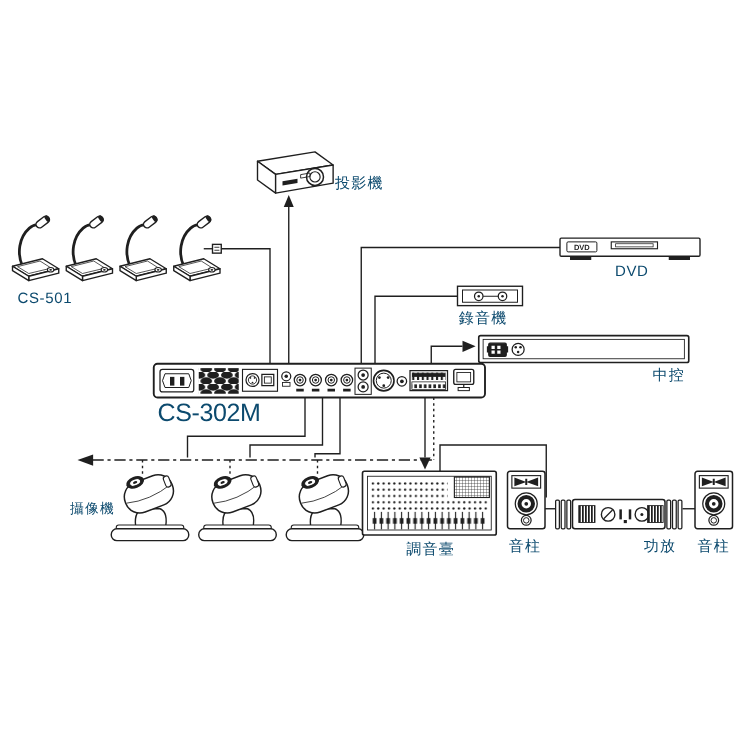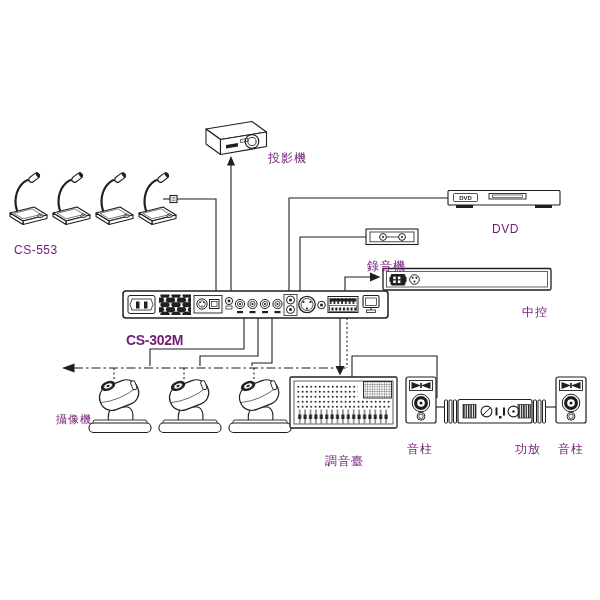--- a/index.html
+++ b/index.html
@@ -1,23 +1,23 @@
 <!DOCTYPE html>
 <html><head>
 <meta charset="utf-8">
 <style>
   html,body{margin:0;padding:0;}
   body{
     width:600px;height:600px;background:#ffffff;position:relative;overflow:hidden;
     font-family:"Liberation Sans","DejaVu Sans",sans-serif;color:#1f1f1f;
   }
   #stage{position:absolute;left:0;top:0;}
-  .lbl{position:absolute;white-space:nowrap;color:#701a75;line-height:1;margin-top:12px;}
+  .lbl{position:absolute;white-space:nowrap;color:#0c4a6e;line-height:1;}
   .cjk{font-size:12px;letter-spacing:1px;}
-  .model{font-size:14px;font-weight:bold;letter-spacing:-0.3px;}
+  .model{font-size:20px;font-weight:normal;letter-spacing:-0.3px;}
   .small-model{font-size:12px;letter-spacing:0.5px;}
 </style>
 </head>
 <body>
 
 <svg id="stage" width="600" height="600" viewBox="0 0 600 600">
   <defs>
     <pattern id="p-fan" width="11" height="9.6" patternUnits="userSpaceOnUse">
       <ellipse cx="5.5" cy="2.4" rx="4.7" ry="2.9" fill="#1f1f1f"></ellipse>
       <ellipse cx="0" cy="7.2" rx="4.7" ry="2.9" fill="#1f1f1f"></ellipse>
@@ -275,23 +275,23 @@
     <path d="M483,415 L490,408" stroke-width="1"></path>
     <rect x="495.5" y="407.5" width="2" height="8" fill="#1f1f1f" stroke="none"></rect>
     <rect x="503" y="407.5" width="2" height="8" fill="#1f1f1f" stroke="none"></rect>
     <rect x="499" y="416" width="2.5" height="2.5" fill="#1f1f1f" stroke="none"></rect>
     <circle cx="513.5" cy="411.5" r="5.4" stroke-width="1.1"></circle>
     <circle cx="513.5" cy="411.5" r="1.2" fill="#1f1f1f" stroke="none"></circle>
     <rect x="518" y="404.5" width="12.5" height="13.5" fill="url(#p-vgrille)" stroke-width="0.7"></rect>
   </g>
 </svg>
 
-<span class="lbl small-model" style="left:14px;top:232px;">CS-553</span>
+<span class="lbl small-model" style="left:14px;top:232px;">CS-501</span>
 <span class="lbl cjk" style="left:268px;top:140px;">投影機</span>
 <span class="lbl small-model" style="left:492px;top:211px;">DVD</span>
 <span class="lbl cjk" style="left:367px;top:248px;text-align:right;">錄音機</span>
 <span class="lbl cjk" style="left:522px;top:294px;">中控</span>
 <span class="lbl model" style="left:126px;top:321px;">CS-302M</span>
 <span class="lbl cjk" style="left:56px;top:402px;font-size:11px;">攝像機</span>
-<span class="lbl cjk" style="left:325px;top:443px;">調音臺</span>
+<span class="lbl cjk" style="left:325px;top:433px;">調音臺</span>
 <span class="lbl cjk" style="left:407px;top:431px;">音柱</span>
 <span class="lbl cjk" style="left:515px;top:431px;">功放</span>
 <span class="lbl cjk" style="left:558px;top:431px;">音柱</span>
 
 </body></html>

